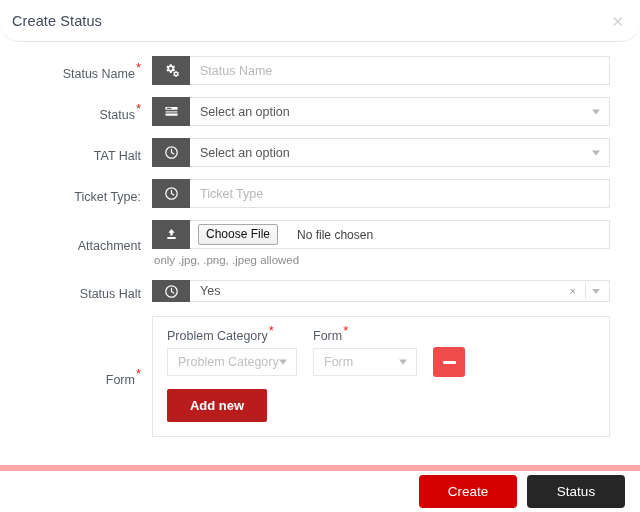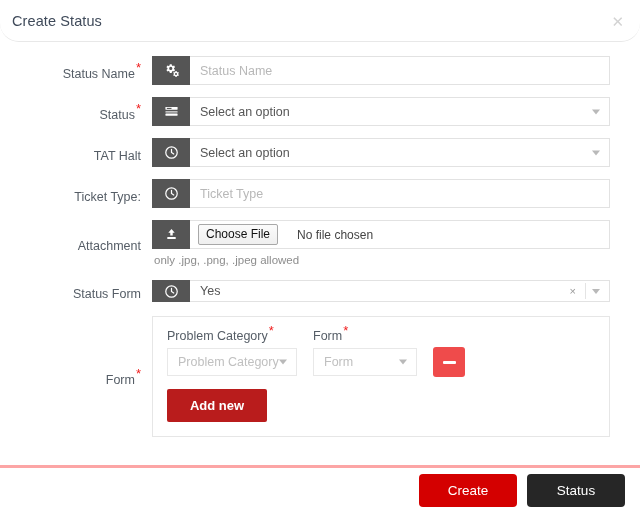--- a/index.html
+++ b/index.html
@@ -246,21 +246,21 @@
     font-weight: bold;
     padding: 9px 0;
     width: 100px;
     cursor: pointer;
     font-family: "Liberation Sans", sans-serif;
   }
 
   
   .modal-footer {
     flex: 0 0 47px;
-    border-top: 3px solid #fca5a5;
+    border-top: 6px solid #fca5a5;
     display: flex;
     align-items: center;
     justify-content: flex-end;
     gap: 10px;
     padding: 0 15px;
   }
   .btn {
     border: none;
     border-radius: 4px;
     font-size: 13.5px;
@@ -366,21 +366,21 @@
           <div class="file-field">
             <span class="choose-btn">Choose File</span>
             <span class="nofile">No file chosen</span>
           </div>
         </div>
         <div class="help-text">only .jpg, .png, .jpeg allowed</div>
       </div>
     </div>
 
     <div class="form-row" style="margin-top:14px;">
-      <div class="lbl-col"><span>Status Form</span></div>
+      <div class="lbl-col"><span>Status Halt</span></div>
       <div class="ctl-col">
         <div class="input-group" style="height:22px;">
           <div class="addon">
             <svg width="15" height="15" viewBox="0 0 16 16" fill="none" stroke="#fff" stroke-width="1.3">
                 <circle cx="8" cy="8" r="6.1"></circle>
                 <path d="M8 4.6V8l2.4 1.6" stroke-linecap="round"></path>
               </svg>
           </div>
           <div class="field">
             <span class="val">Yes</span>

